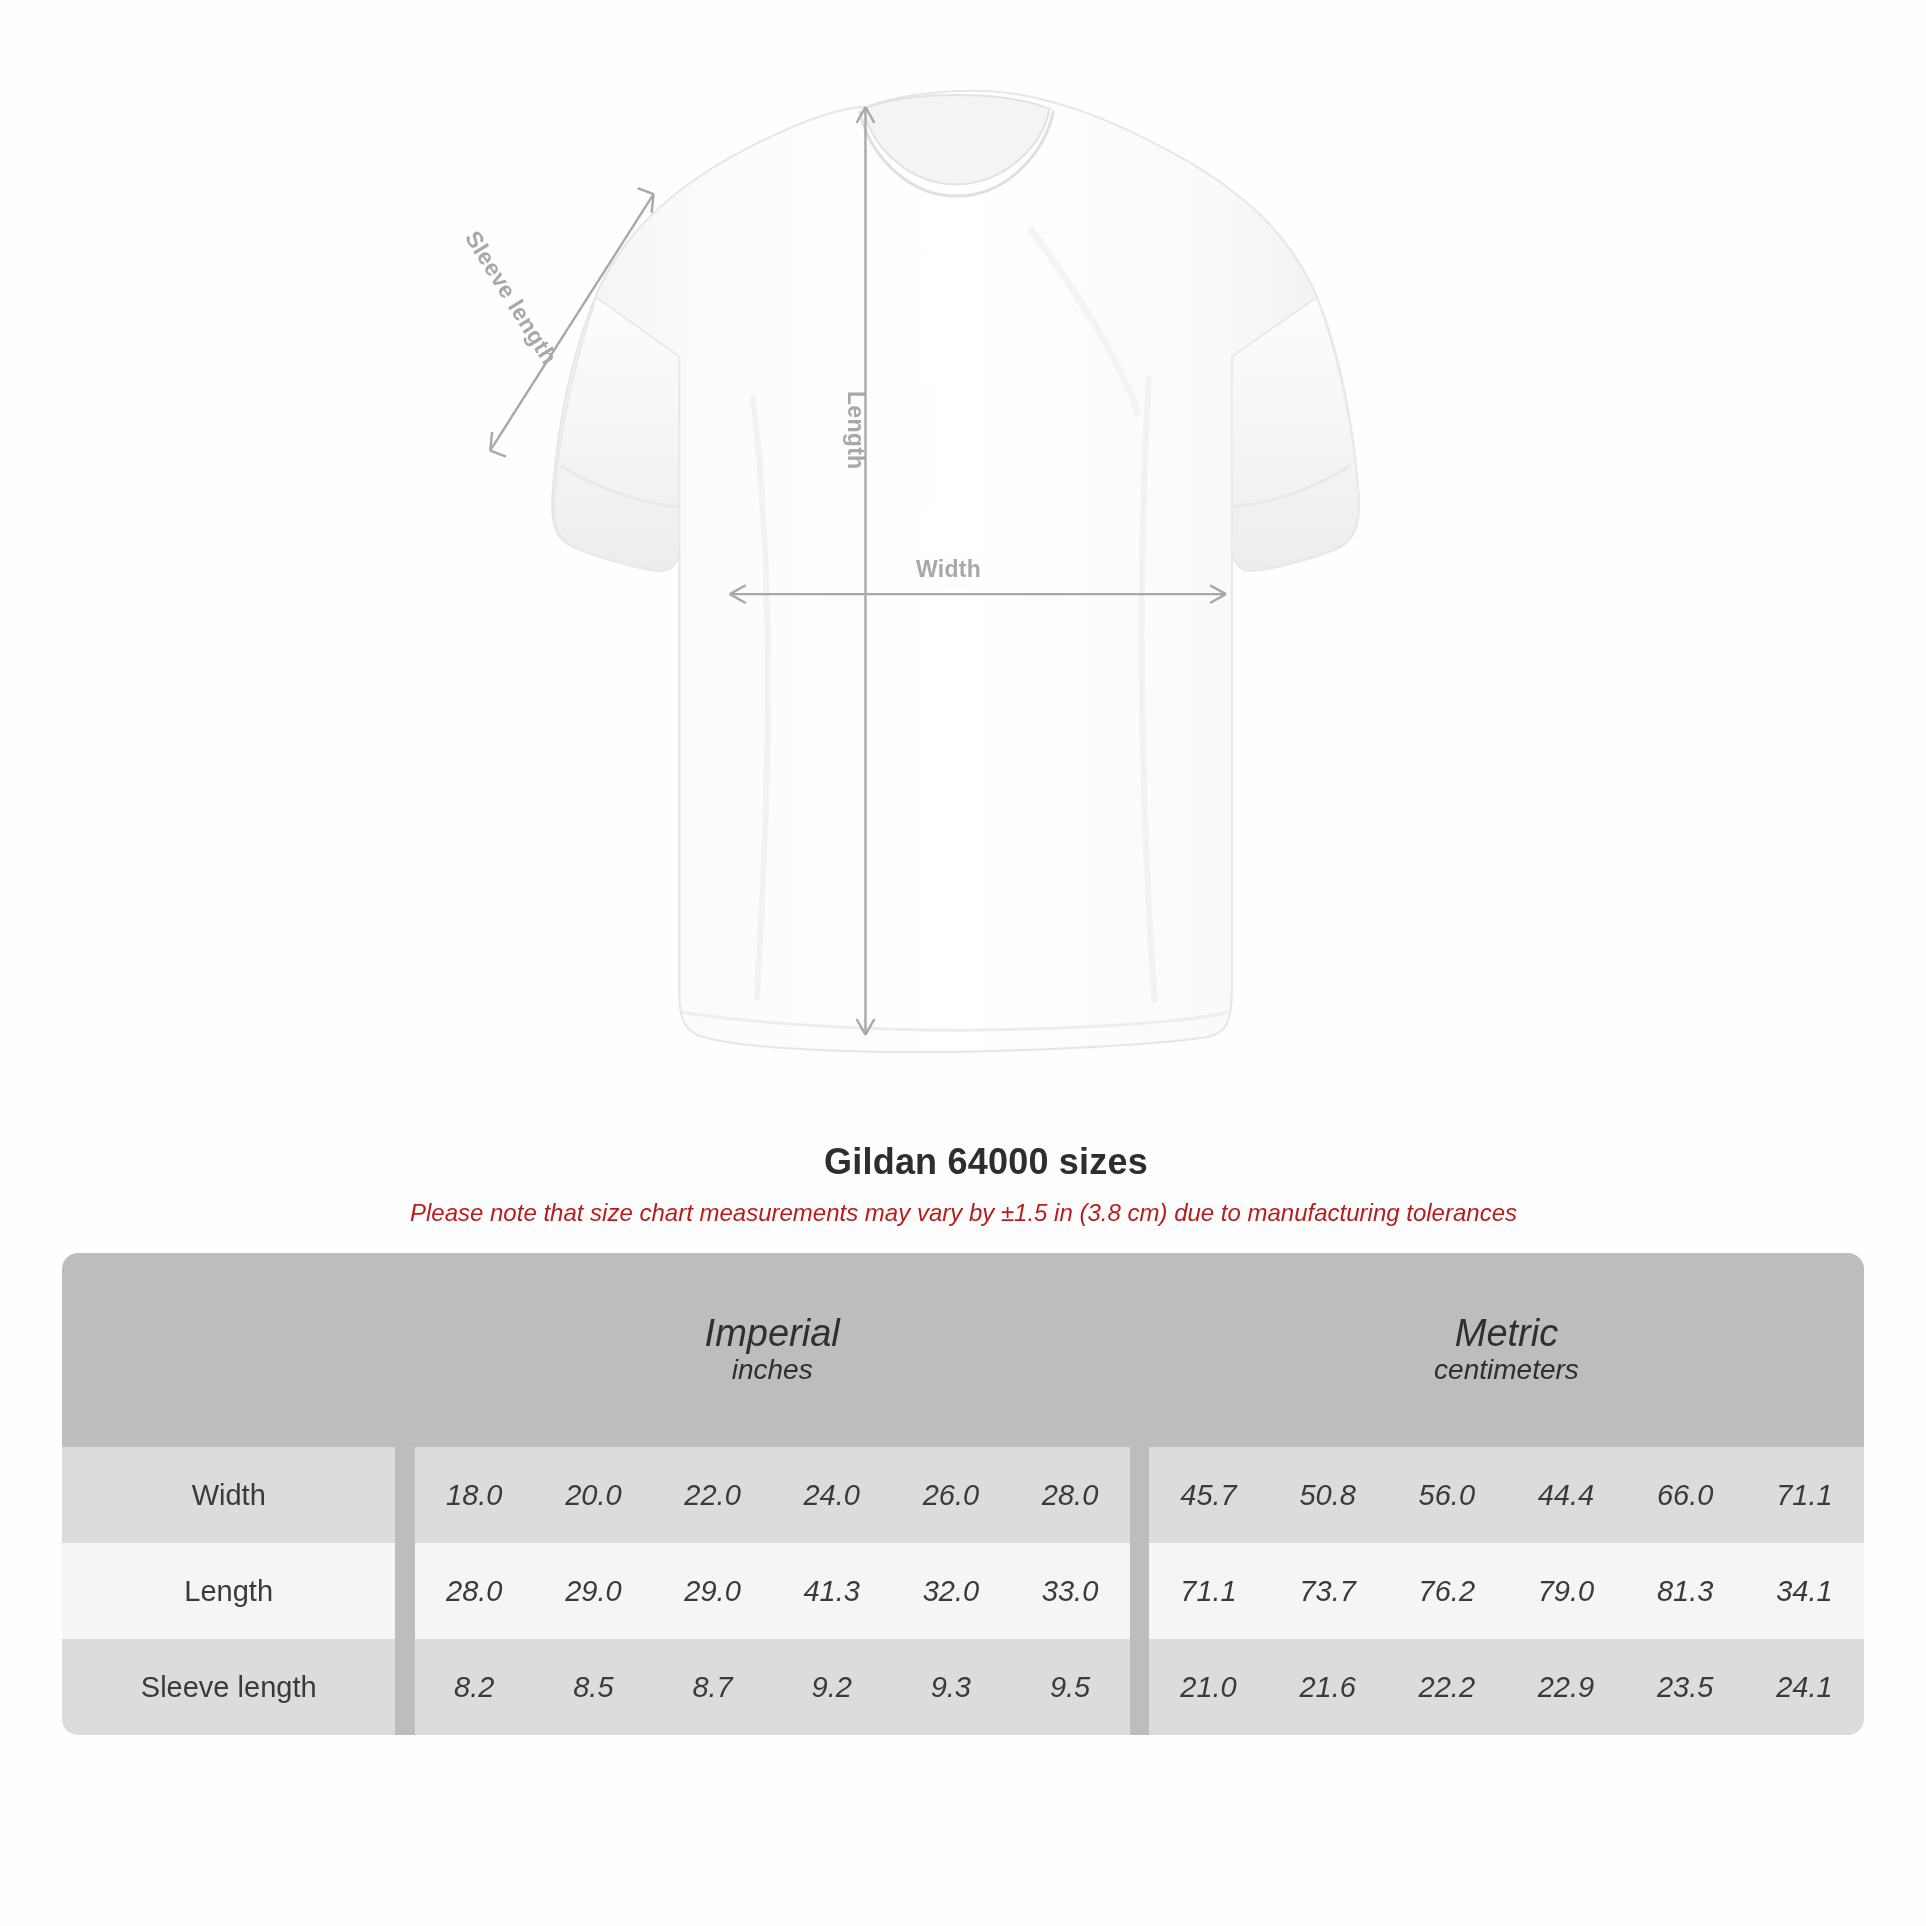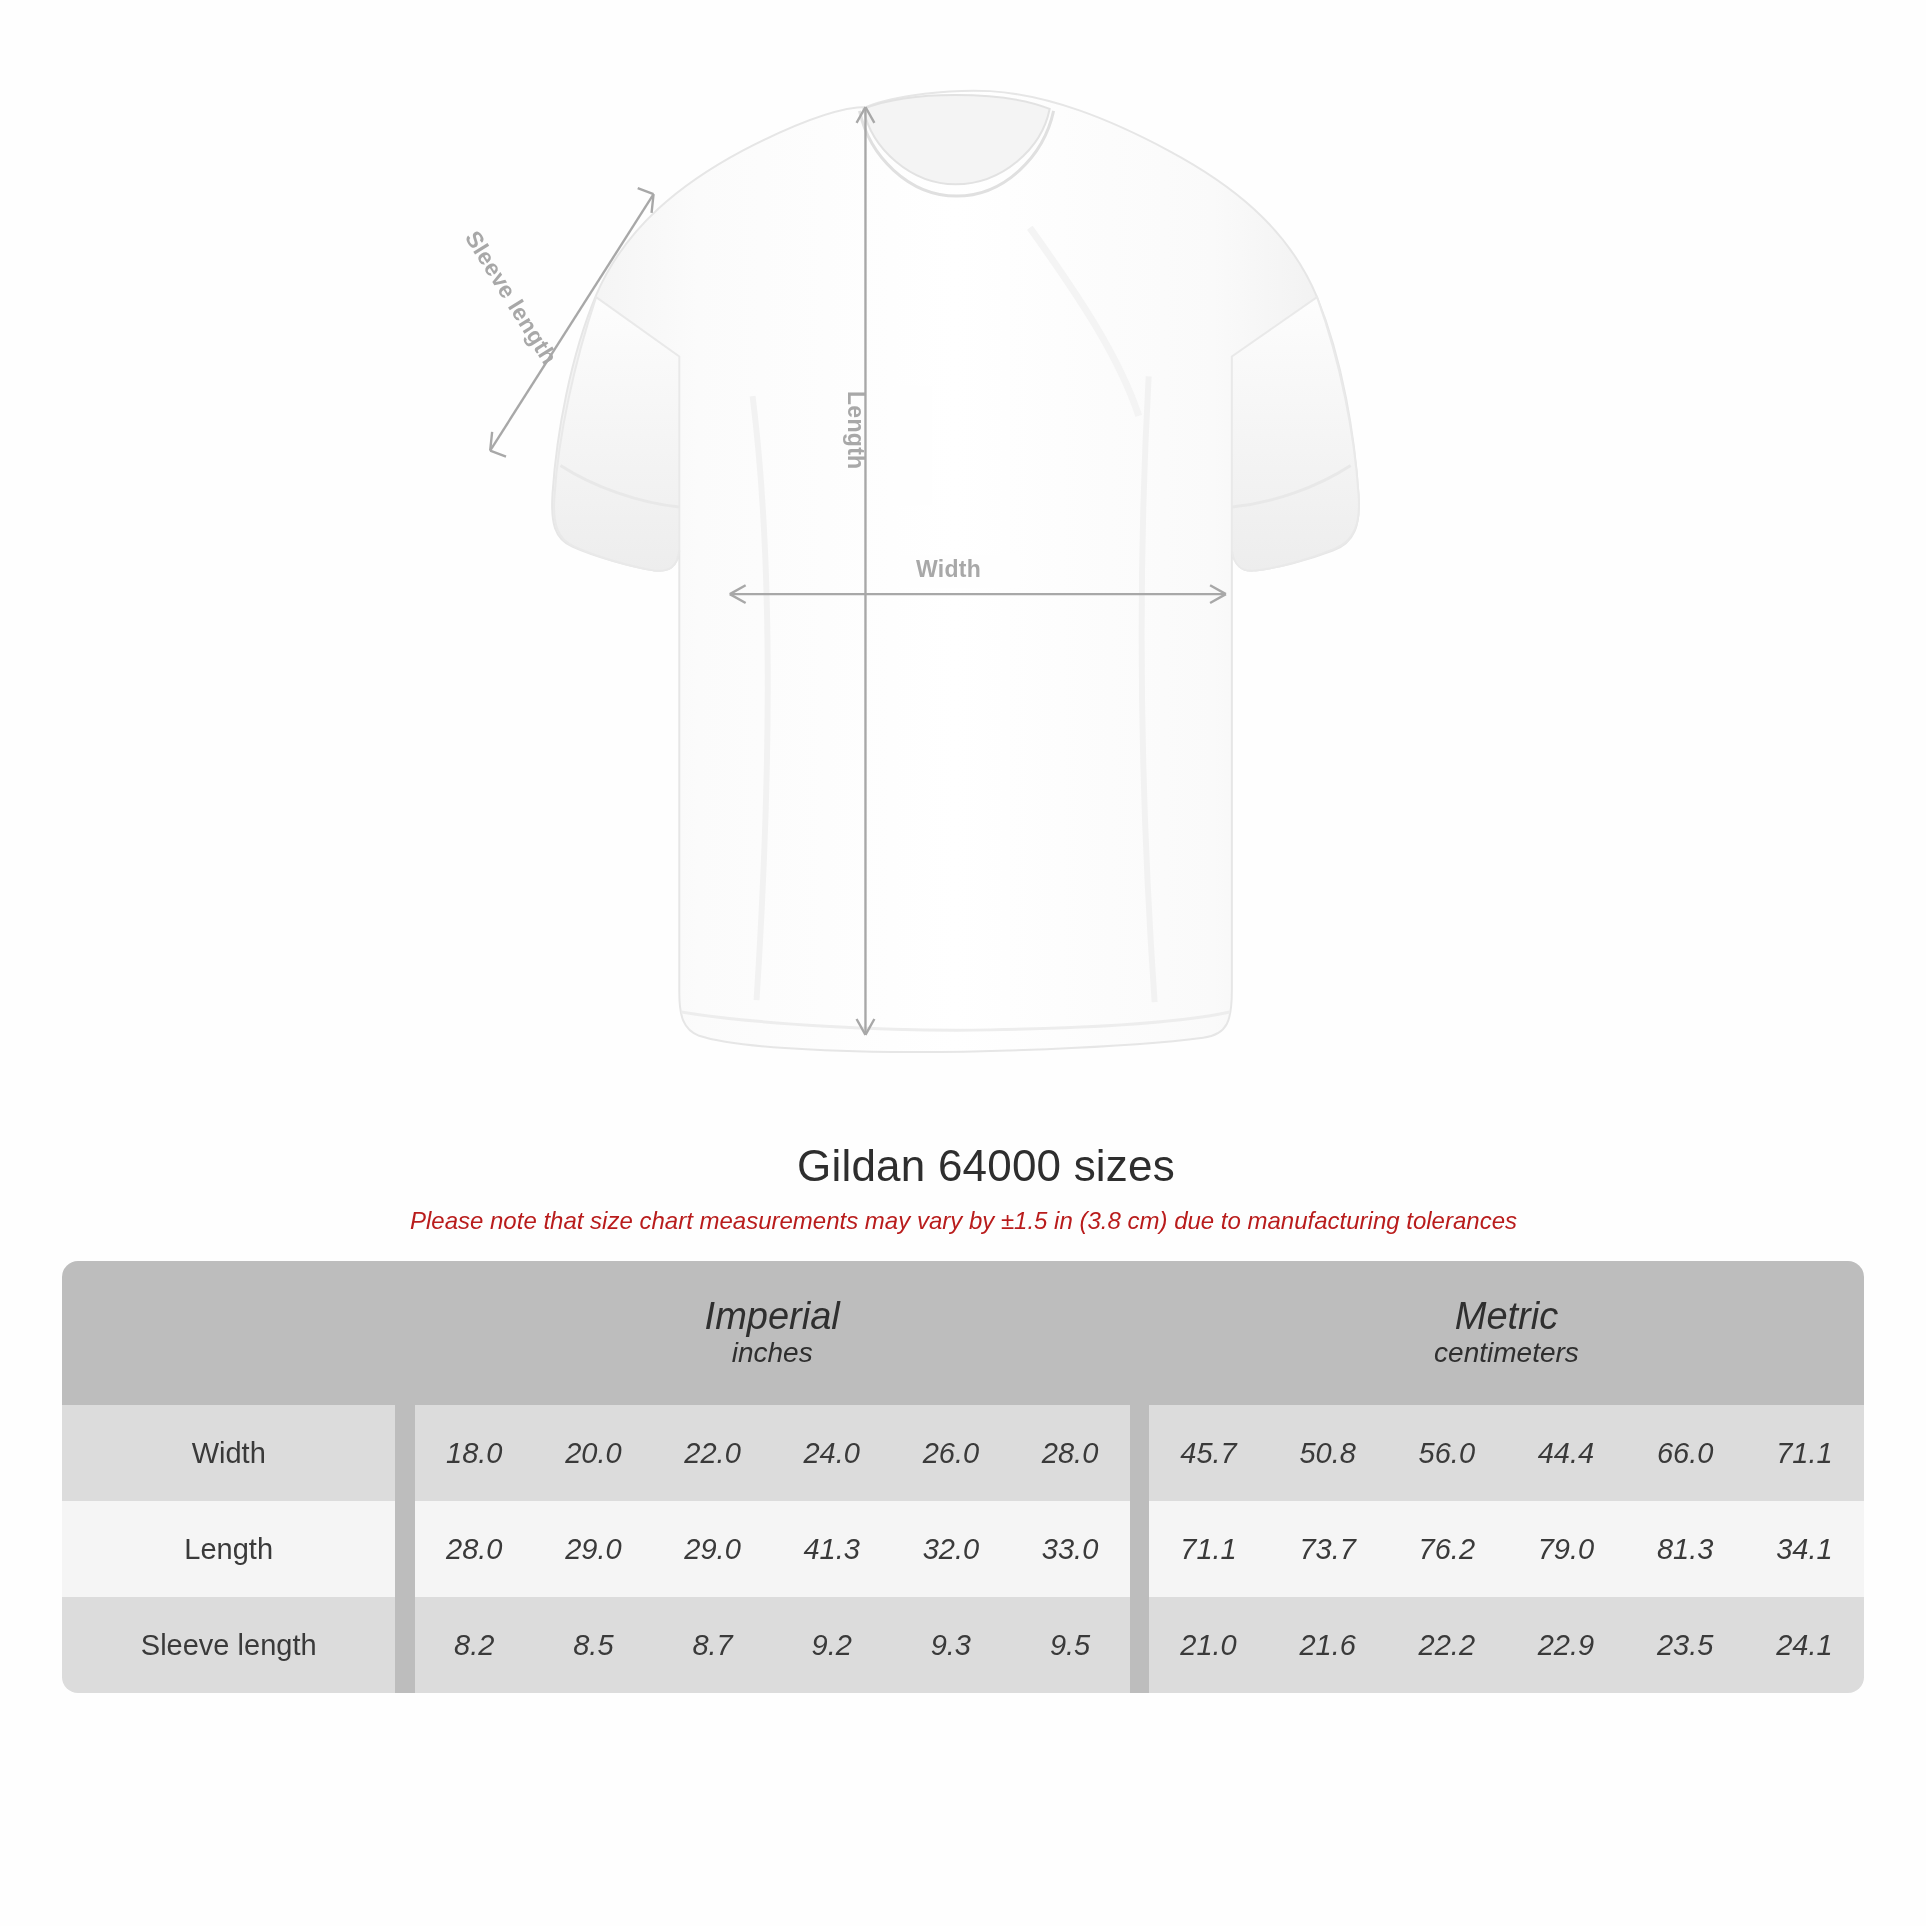--- a/index.html
+++ b/index.html
@@ -56,22 +56,22 @@
     transform: rotate(58deg);
     transform-origin: left top;
   }
 
   
   .title-block {
     text-align: center;
     margin-top: 22px;
   }
   .chart-title {
-    font-size: 44px;
-    font-weight: normal;
+    font-size: 36px;
+    font-weight: bold;
     color: #2e2e2e;
     letter-spacing: 0.2px;
     padding-left: 45px;
   }
   .chart-note {
     margin-top: 16px;
     font-size: 24px;
     font-style: italic;
     color: #b91c1c;
   }
@@ -94,21 +94,21 @@
     margin: 0;
     text-align: center;
     font-size: 29px;
     color: #3a3a3a;
     font-weight: normal;
   }
 
   
   .group-row th {
     background: #bdbdbd;
-    height: 144px;
+    height: 194px;
     vertical-align: middle;
   }
   .group-main {
     font-size: 38px;
     font-style: italic;
     color: #2f2f2f;
     line-height: 1.05;
   }
   .group-sub {
     font-size: 28px;

